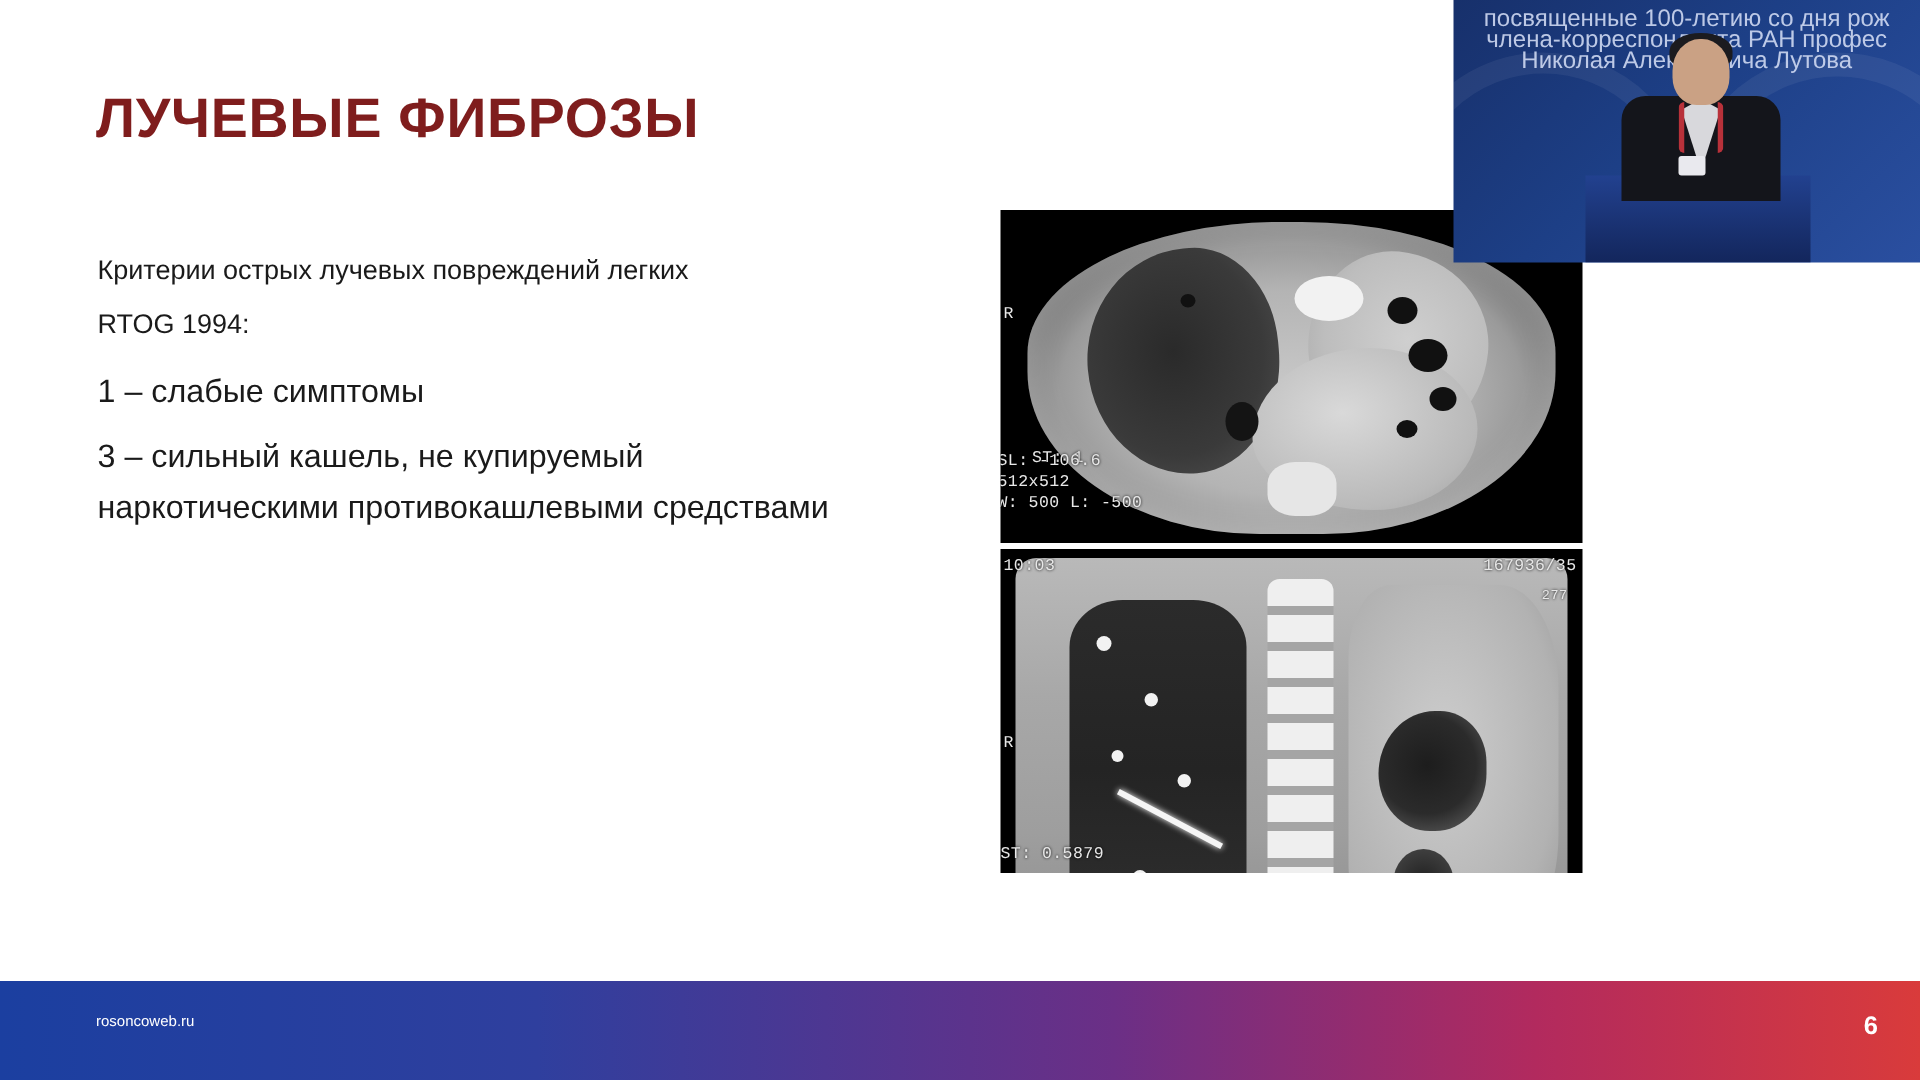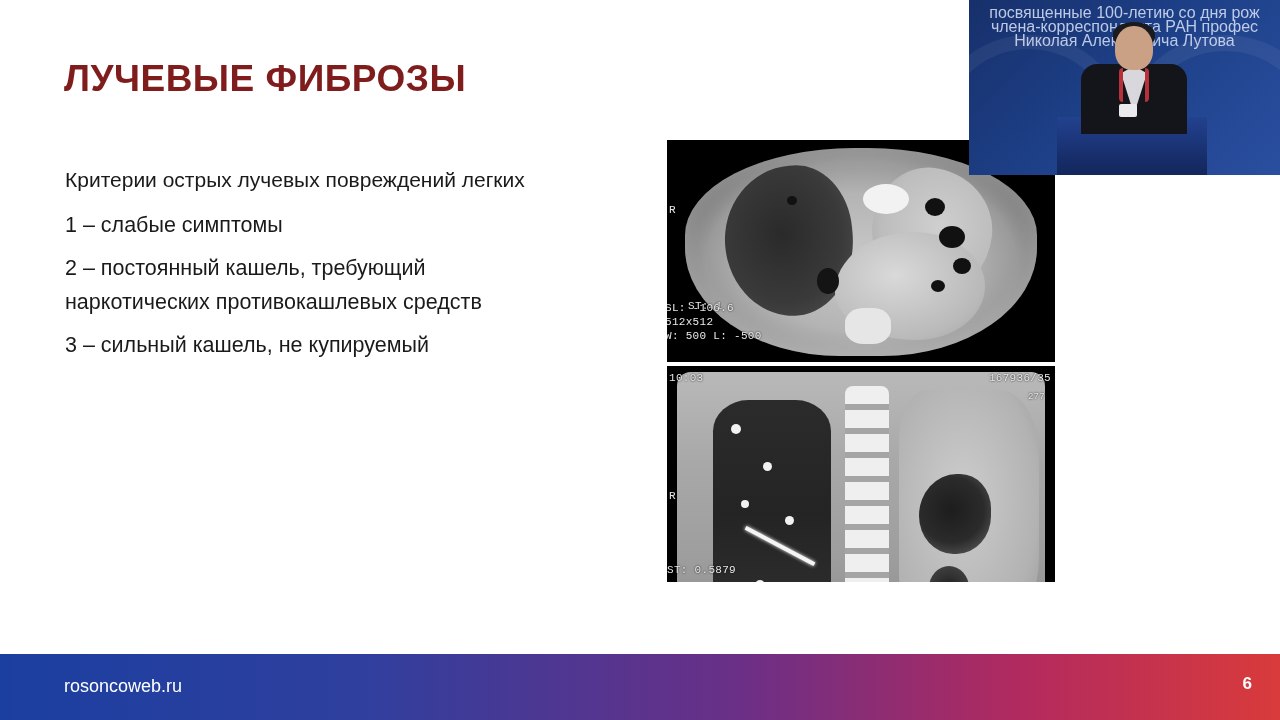--- a/index.html
+++ b/index.html
@@ -26,21 +26,21 @@
   }
 
   
   .body-block {
     position: absolute;
     left: 65px; top: 162px;
     width: 610px;
     color: #1a1a1a;
   }
   .lead-line {
-    font-size: 21px;
+    font-size: 18px;
     line-height: 36px;
     white-space: nowrap;
   }
   .scale-list { margin-top: 10px; }
   .scale-item {
     font-size: 21.5px;
     line-height: 34px;
     margin-bottom: 9px;
   }
   .scale-item .l2 { display: block; }
@@ -221,50 +221,48 @@
   
   .footer {
     position: absolute;
     left: 0; bottom: 0; width: 1280px; height: 66px;
     background: linear-gradient(90deg, #1b3fa0 0%, #2f3f9e 28%, #6b2f86 58%, #b22a5e 80%, #d93b3b 100%);
   }
   .footer-url {
     position: absolute;
     left: 64px; top: 22px;
     color: #ffffff;
-    font-size: 18px;
+    font-size: 10px;
   }
   .footer-page {
     position: absolute;
     right: 28px; top: 20px;
     color: #ffffff;
     font-size: 17px;
     font-weight: bold;
   }
 </style>
 </head>
 <body>
 
 <div id="slide">
 
   <div class="title">ЛУЧЕВЫЕ ФИБРОЗЫ</div>
 
   <div class="body-block">
     <div class="lead-line">Критерии острых лучевых повреждений легких</div>
+    <div class="lead-line">RTOG 1994:</div>
 
     <div class="scale-list">
       <div class="scale-item">
         <span>1 – слабые симптомы</span>
       </div>
       <div class="scale-item">
-        <span>2 – постоянный кашель, требующий</span>
-        <span class="l2">наркотических противокашлевых средств</span>
-      </div>
-      <div class="scale-item">
         <span>3 – сильный кашель, не купируемый</span>
+        <span class="l2">наркотическими противокашлевыми средствами</span>
       </div>
     </div>
   </div>
 
   <div class="img-col">
 
     <div class="ct ct-axial">
       <div class="ax-body"></div>
       <div class="ax-lung-r"></div>
       <div class="ax-lung-l"></div>

